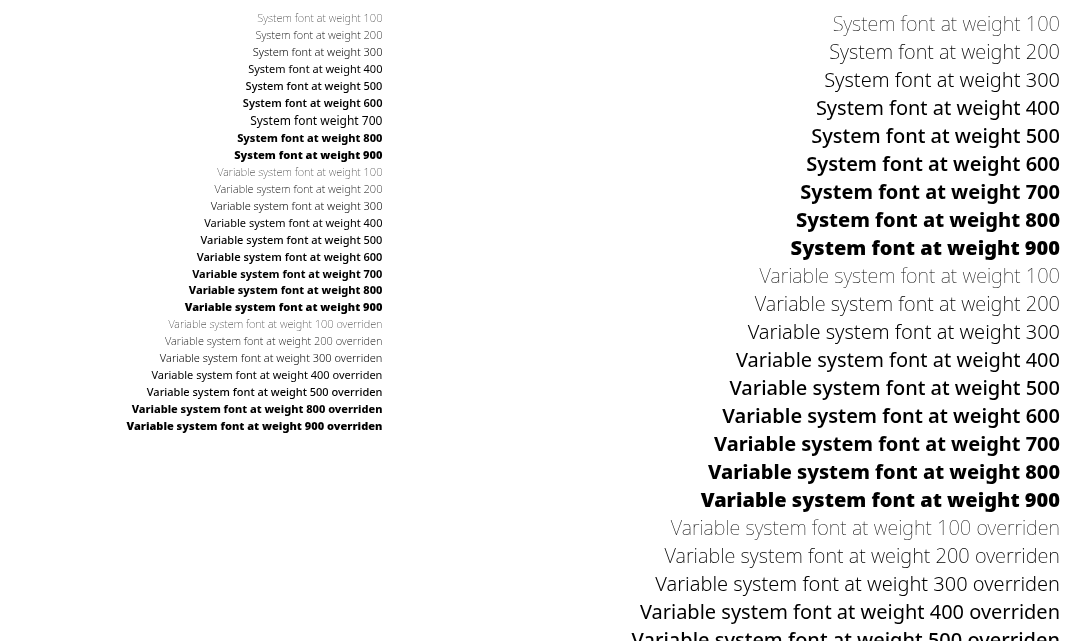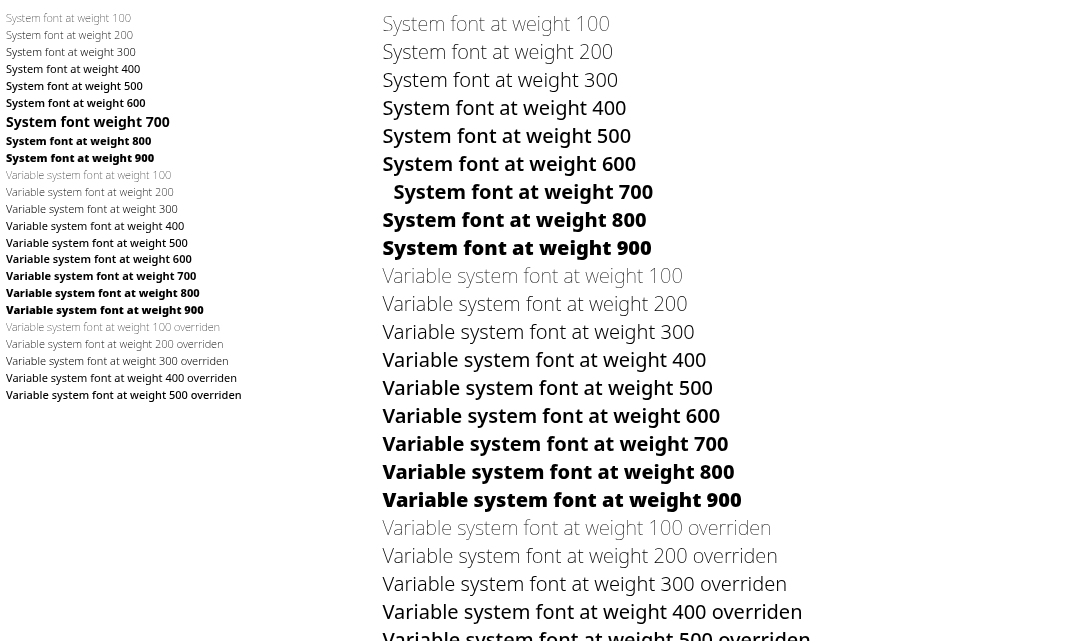--- a/index.html
+++ b/index.html
@@ -19,29 +19,30 @@
       display: flex;
       flex-direction: column;
       gap: 1px;
     }
     .column-right {
       flex: 1.8;
     }
     .text-item {
       line-height: 1.45;
       white-space: nowrap;
+      text-align: right;
     }
     
     .left .w100 { font-weight: 100; font-size: 11px; }
     .left .w200 { font-weight: 200; font-size: 11px; }
     .left .w300 { font-weight: 300; font-size: 11px; }
     .left .w400 { font-weight: 400; font-size: 11px; }
     .left .w500 { font-weight: 500; font-size: 11px; }
     .left .w600 { font-weight: 600; font-size: 11px; }
-    .left .w700 { font-weight: 700; font-size: 14px; }
+    .left .w700 { font-weight: 400; font-size: 12px; }
     .left .w800 { font-weight: 800; font-size: 11px; }
     .left .w900 { font-weight: 900; font-size: 11px; }
 
     
     .left .vw100 { font-weight: 100; font-size: 11px; font-style: normal; }
     .left .vw200 { font-weight: 200; font-size: 11px; }
     .left .vw300 { font-weight: 300; font-size: 11px; }
     .left .vw400 { font-weight: 400; font-size: 11px; }
     .left .vw500 { font-weight: 500; font-size: 11px; }
     .left .vw600 { font-weight: 600; font-size: 11px; }
@@ -95,20 +96,22 @@
     <div class="text-item vw600">Variable system font at weight 600</div>
     <div class="text-item vw700">Variable system font at weight 700</div>
     <div class="text-item vw800">Variable system font at weight 800</div>
     <div class="text-item vw900">Variable system font at weight 900</div>
 
     <div class="text-item vw100">Variable system font at weight 100 overriden</div>
     <div class="text-item vw200">Variable system font at weight 200 overriden</div>
     <div class="text-item vw300">Variable system font at weight 300 overriden</div>
     <div class="text-item vw400">Variable system font at weight 400 overriden</div>
     <div class="text-item vw500">Variable system font at weight 500 overriden</div>
+    <div class="text-item vw800">Variable system font at weight 800 overriden</div>
+    <div class="text-item vw900">Variable system font at weight 900 overriden</div>
   </div>
 
   <div class="column right column-right">
 
     <div class="text-item w100">System font at weight 100</div>
     <div class="text-item w200">System font at weight 200</div>
     <div class="text-item w300">System font at weight 300</div>
     <div class="text-item w400">System font at weight 400</div>
     <div class="text-item w500">System font at weight 500</div>
     <div class="text-item w600">System font at weight 600</div>

